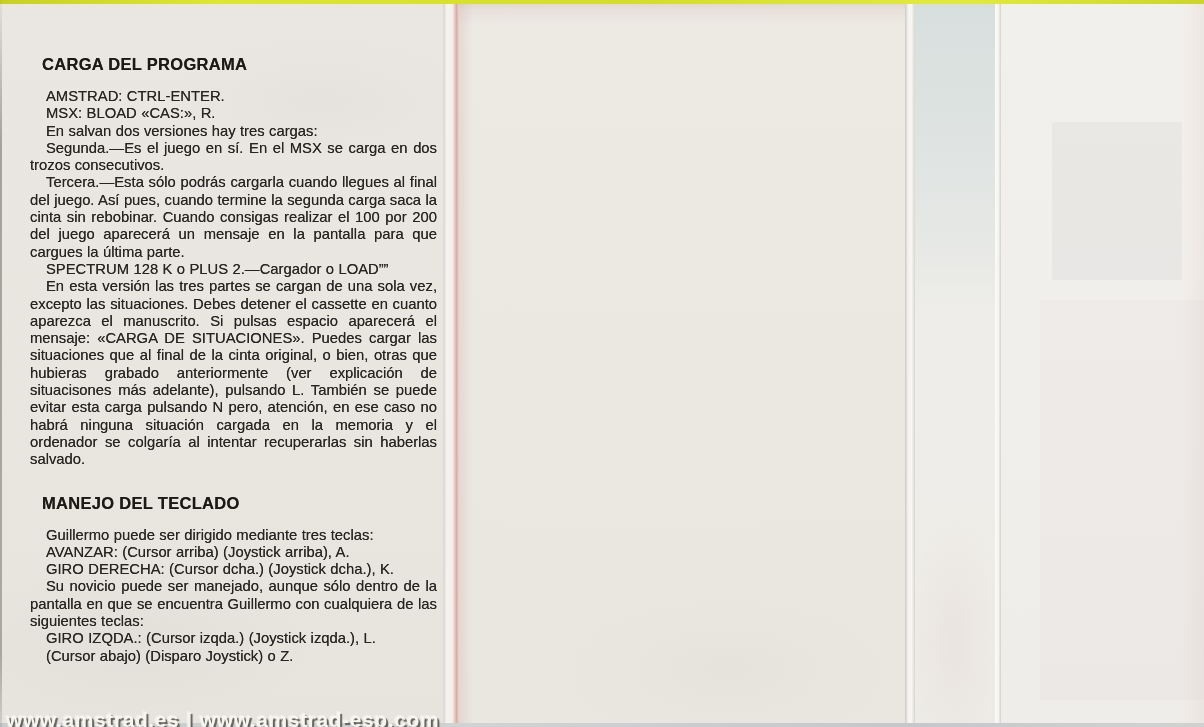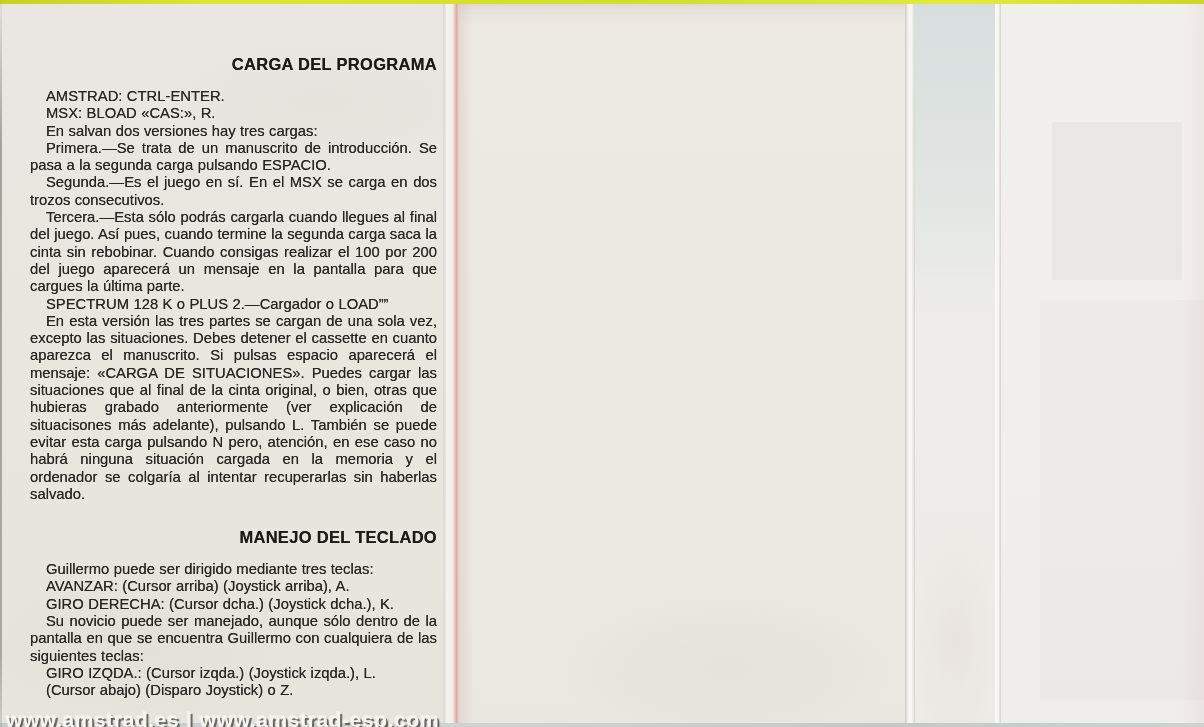--- a/index.html
+++ b/index.html
@@ -79,21 +79,20 @@
   }
   
   .col{position:absolute;top:0;color:#262320;overflow:hidden;}
   .col-left{left:30px;width:407px;height:723px;padding-top:54px;}
   .col-mid{left:482px;width:413px;height:723px;padding-top:28px;}
   .heading{
     font-size:16.5px;line-height:20px;font-weight:700;
     letter-spacing:.3px;color:#1c1a17;
     margin:0 0 14px 12px;
     text-shadow:0 0 .4px rgba(28,26,23,.8);
-    text-align:right;
   }
   .heading + .heading, .para + .heading{margin-top:24px;}
   .col-mid .para + .heading{margin-top:18px;margin-bottom:16px;}
   .para{
     font-size:14.8px;line-height:17.3px;
     margin:0;text-align:justify;text-indent:16px;
     color:#272421;
     text-shadow:0 0 .5px rgba(32,30,27,.75);
     word-spacing:.3px;
   }
@@ -112,21 +111,20 @@
 <body>
 
 <div class="scan">
 
   <div class="panel-left">
     <div class="col col-left">
         <h2 class="heading">CARGA DEL PROGRAMA</h2>
         <p class="para">AMSTRAD: CTRL-ENTER.</p>
         <p class="para">MSX: BLOAD «CAS:», R.</p>
         <p class="para">En salvan dos versiones hay tres cargas:</p>
-        <p class="para">Primera.—Se trata de un manuscrito de introducción. Se pasa a la segunda carga pulsando ESPACIO.</p>
         <p class="para">Segunda.—Es el juego en sí. En el MSX se carga en dos trozos consecutivos.</p>
         <p class="para">Tercera.—Esta sólo podrás cargarla cuando llegues al final del juego. Así pues, cuando termine la segunda carga saca la cinta sin rebobinar. Cuando consigas realizar el 100 por 200 del juego aparecerá un mensaje en la pantalla para que cargues la última parte.</p>
         <p class="para">SPECTRUM 128 K o PLUS 2.—Cargador o LOAD””</p>
         <p class="para">En esta versión las tres partes se cargan de una sola vez, excepto las situaciones. Debes detener el cassette en cuanto aparezca el manuscrito. Si pulsas espacio aparecerá el mensaje: «CARGA DE SITUACIONES». Puedes cargar las situaciones que al final de la cinta original, o bien, otras que hubieras grabado anteriormente (ver explicación de situacisones más adelante), pulsando L. También se puede evitar esta carga pulsando N pero, atención, en ese caso no habrá ninguna situación cargada en la memoria y el ordenador se colgaría al intentar recuperarlas sin haberlas salvado.</p>
         <h2 class="heading">MANEJO DEL TECLADO</h2>
         <p class="para">Guillermo puede ser dirigido mediante tres teclas:</p>
         <p class="para">AVANZAR: (Cursor arriba) (Joystick arriba), A.</p>
         <p class="para">GIRO DERECHA: (Cursor dcha.) (Joystick dcha.), K.</p>
         <p class="para">Su novicio puede ser manejado, aunque sólo dentro de la pantalla en que se encuentra Guillermo con cualquiera de las siguientes teclas:</p>
         <p class="para">GIRO IZQDA.: (Cursor izqda.) (Joystick izqda.), L.</p>

